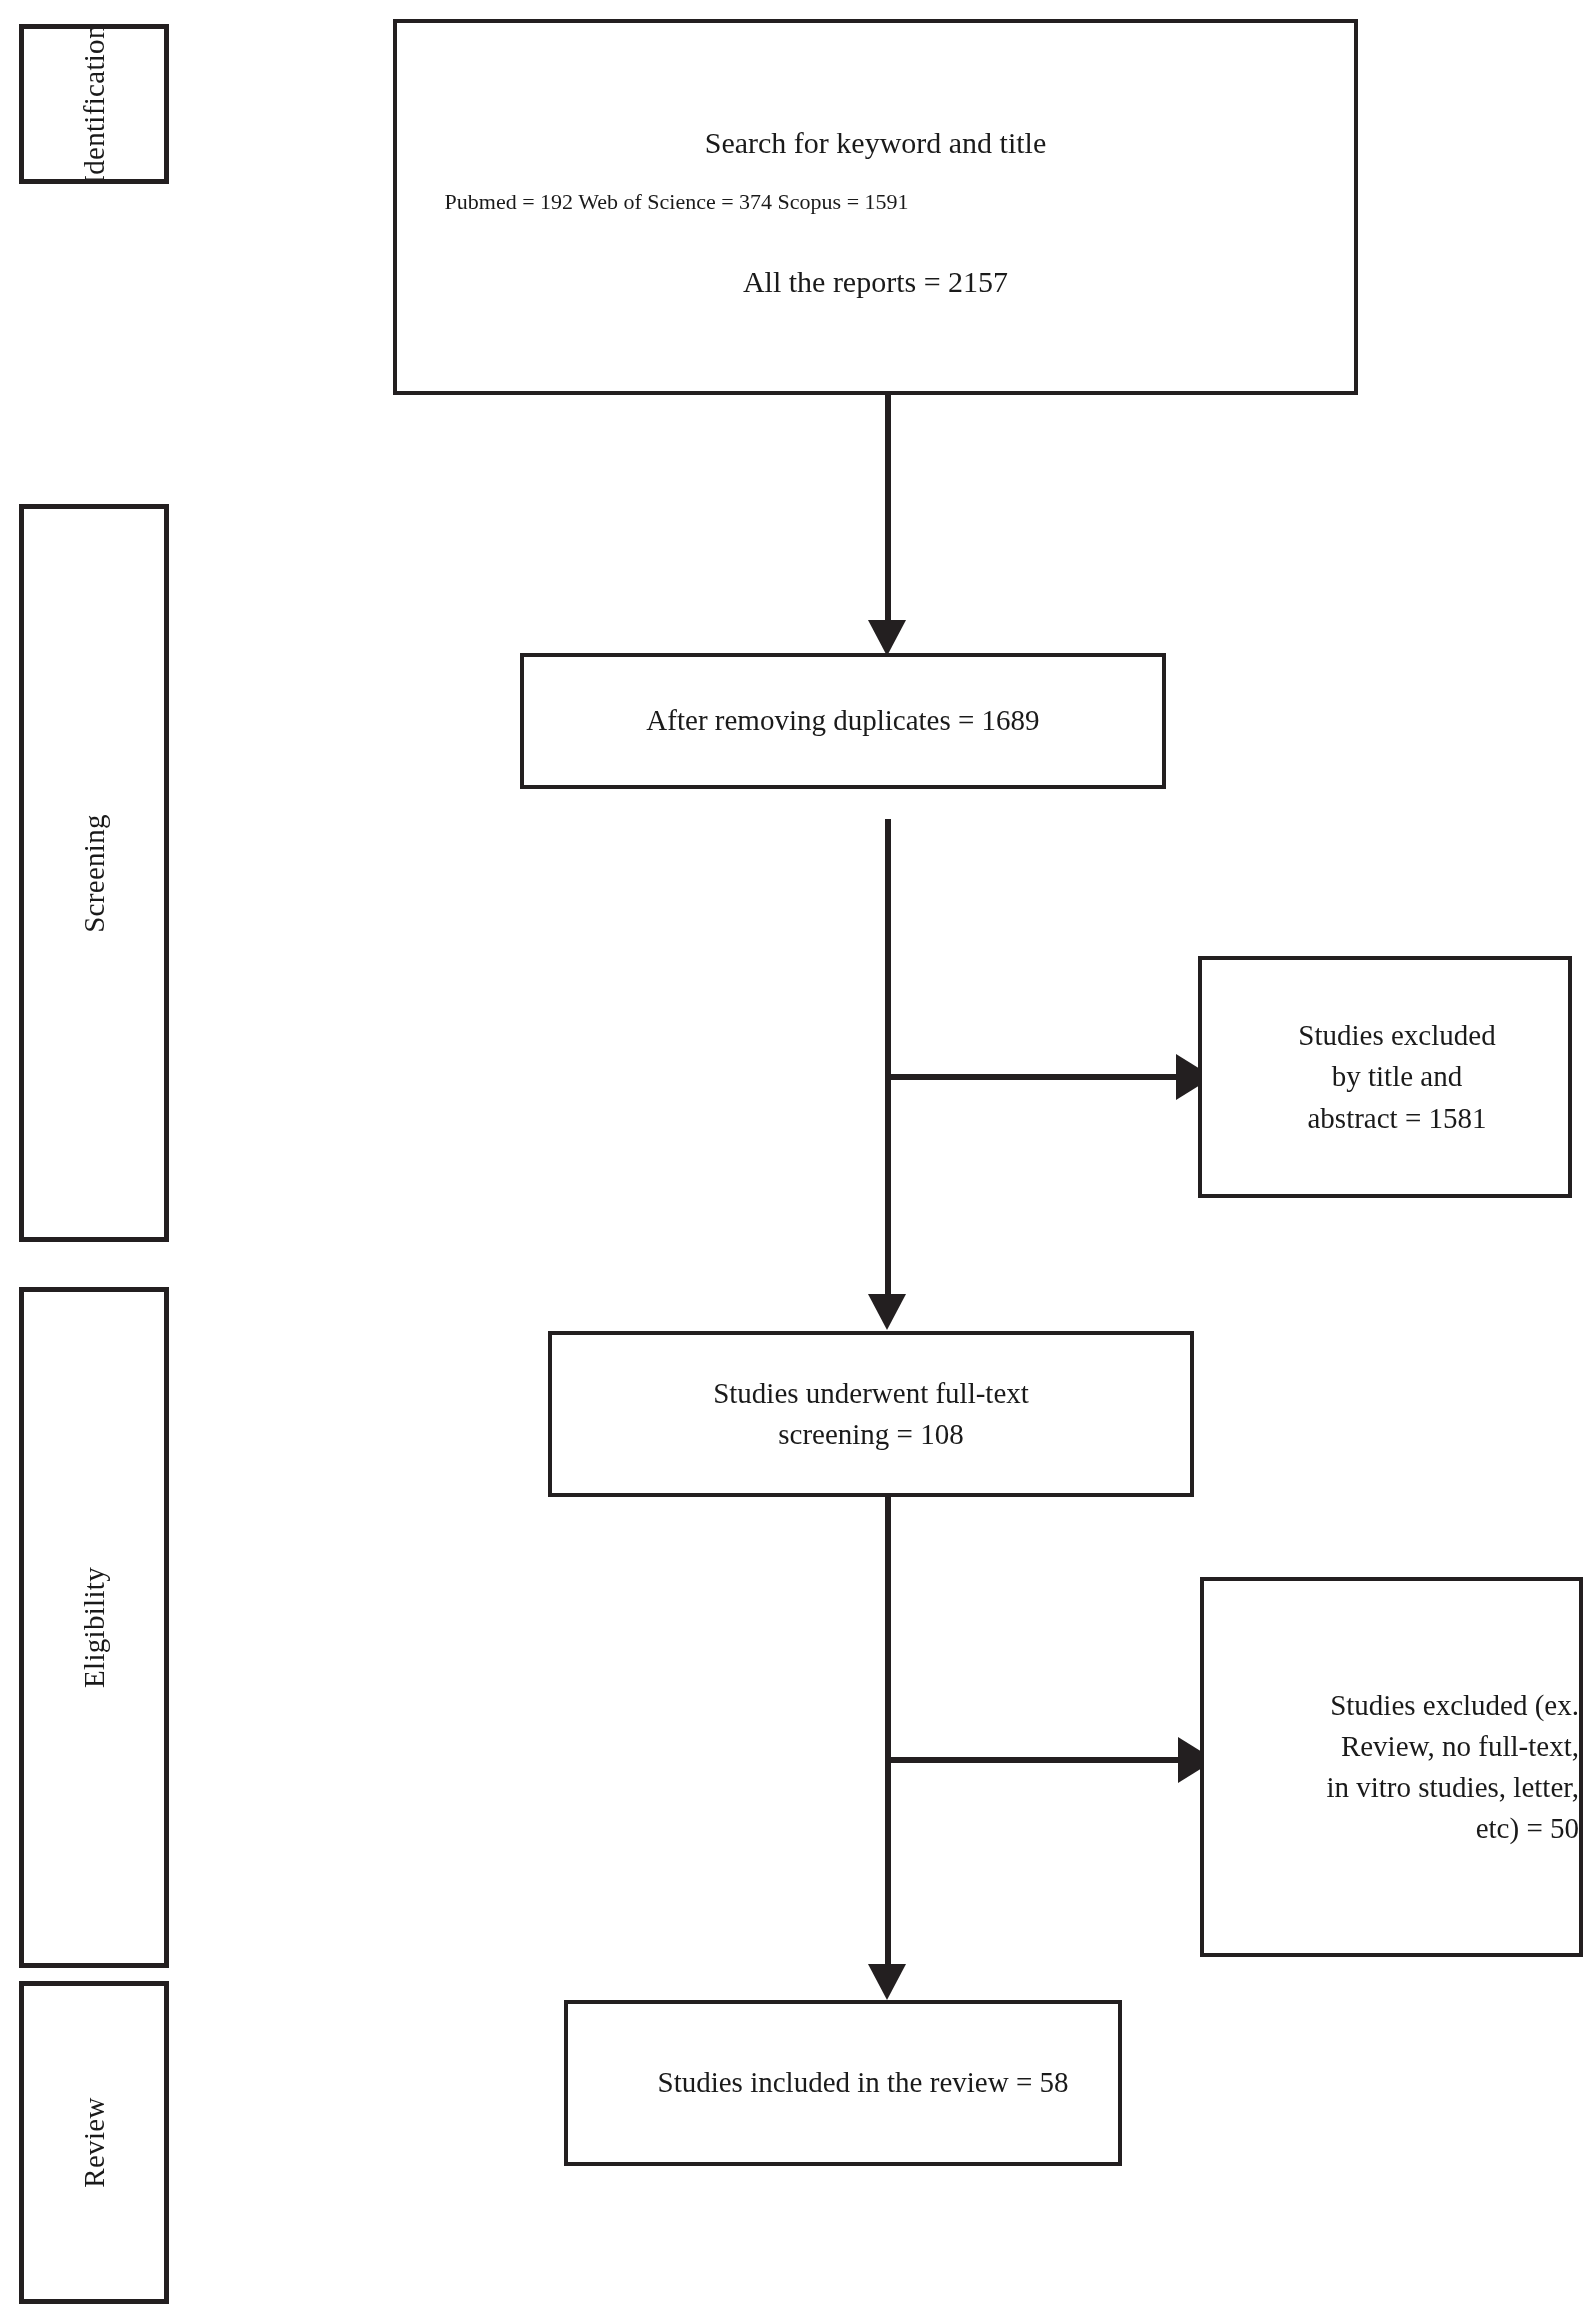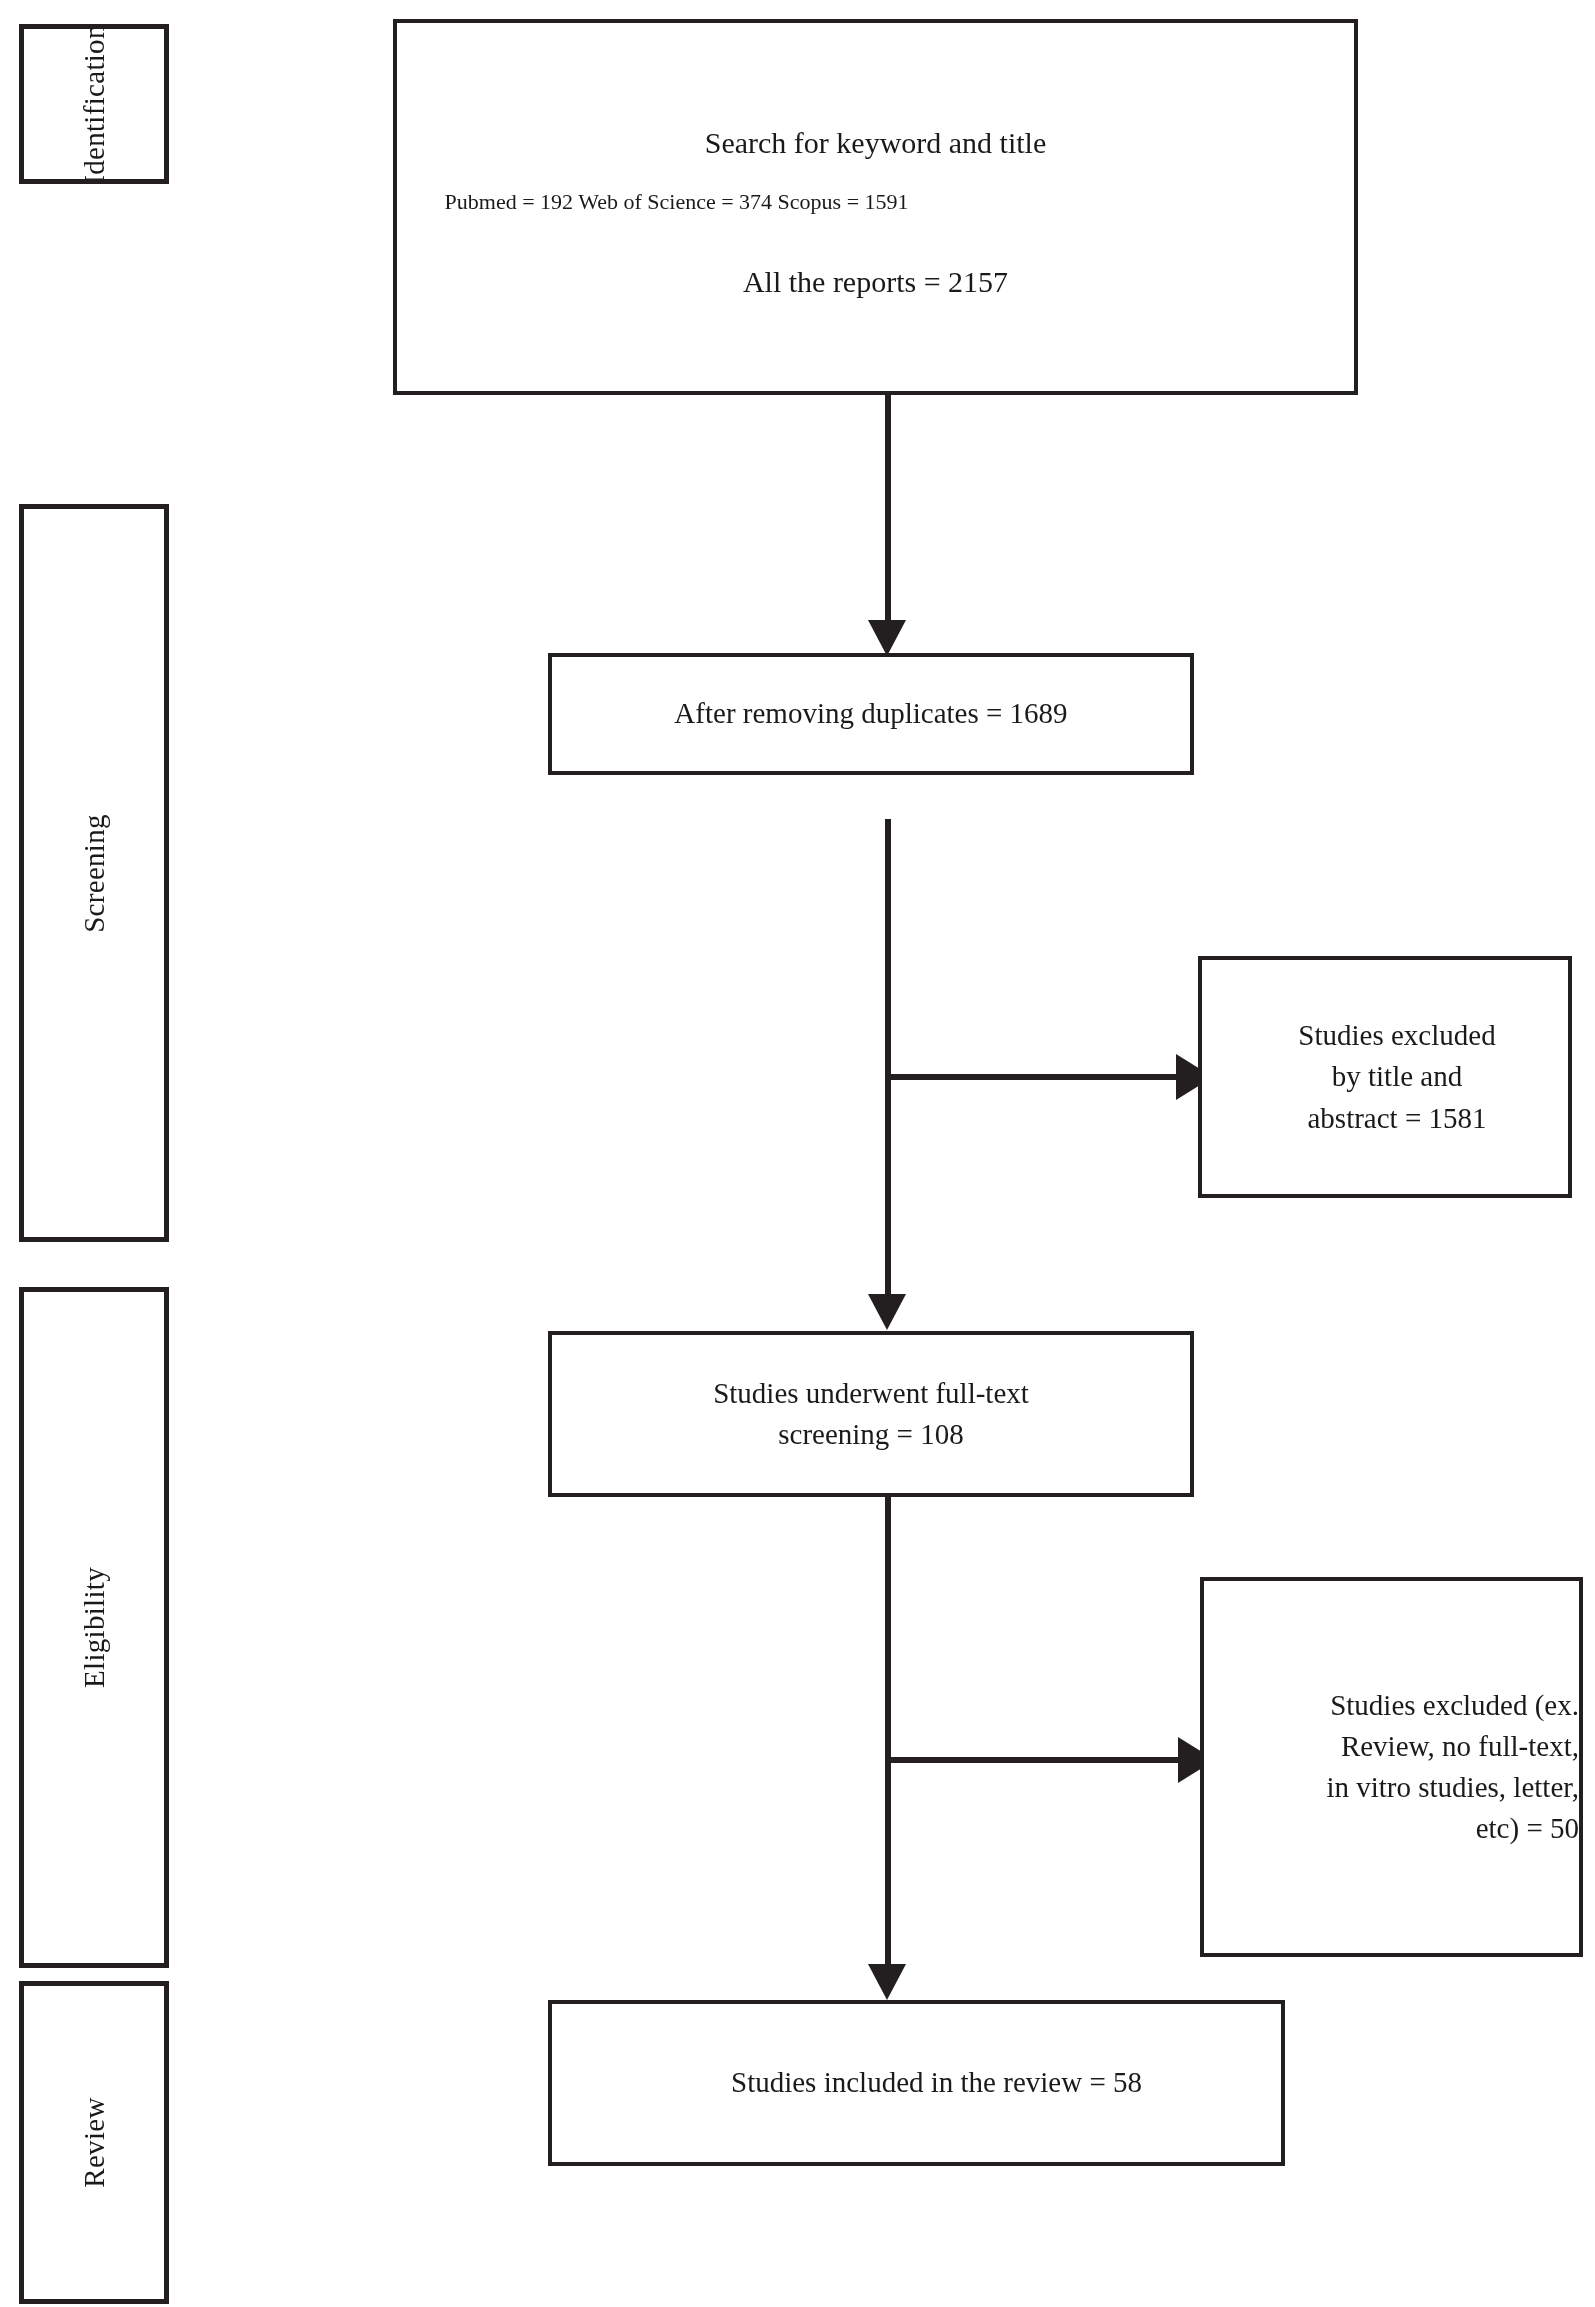--- a/index.html
+++ b/index.html
@@ -75,23 +75,23 @@
     line-height:1.40;
     margin:0;
     padding-left:7.6px;
   }
   #box-identification .tot{
     text-align:center;
     font-size:30px;
     margin-top:47px;
   }
 
-  #box-duplicates{ left:548px;  top:653px; width:646px; height:122px; }
+  #box-duplicates{ left:520px;  top:653px; width:646px; height:136px; }
   #box-fulltext{   left:548px;  top:1331px; width:646px; height:166px; }
-  #box-included{   left:548px;  top:2000px; width:737px; height:166px;padding-left:40px; }
+  #box-included{   left:564px;  top:2000px; width:558px; height:166px;padding-left:40px; }
 
   #box-excluded-title{ left:1198px; top:956px; width:374px;  height:242px;padding-left:24px; }
   #box-excluded-full{  left:1200px; top:1577px; width:383px;  height:380px;text-align:right; }
 
   #box-duplicates .txt,
   #box-fulltext .txt,
   #box-included .txt,
   #box-excluded-title .txt,
   #box-excluded-full .txt{ font-size:29px; }
 

